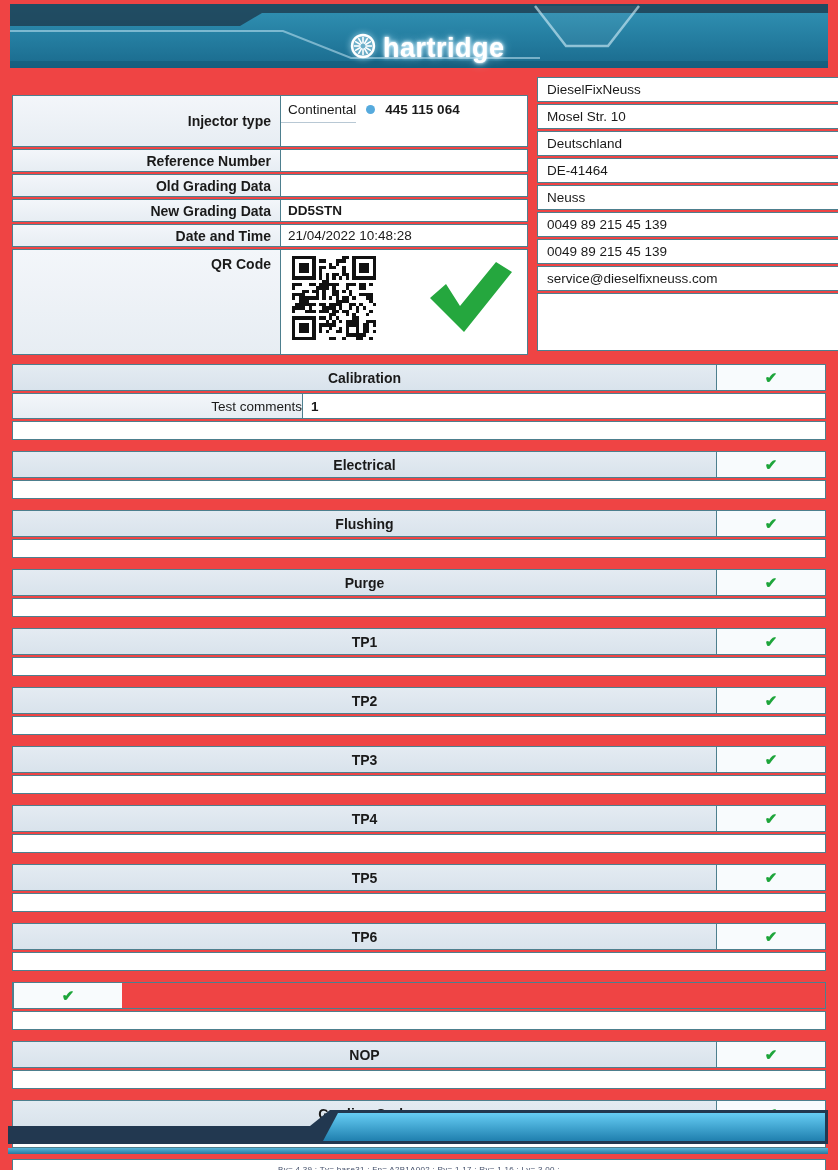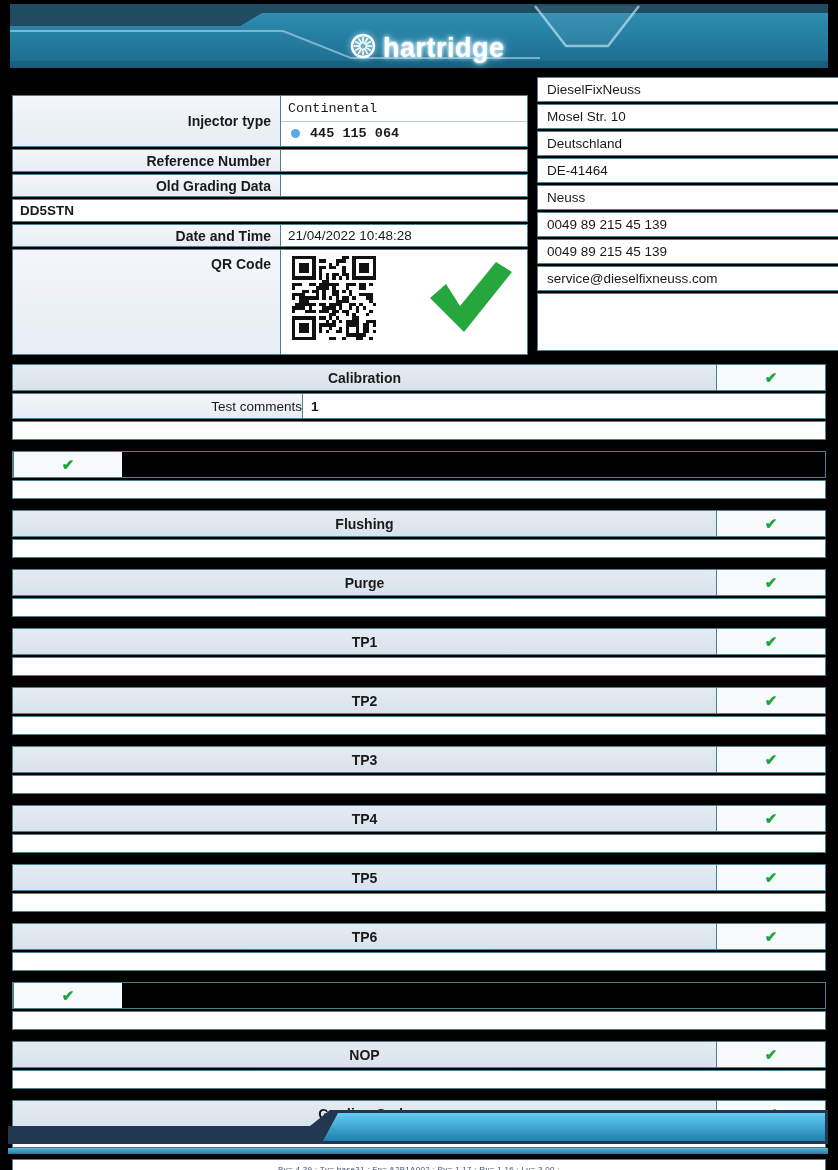--- a/index.html
+++ b/index.html
@@ -9,21 +9,21 @@
     --section-bg-bot:#d9e3ec;
     --label-bg-top:#f3f6fa;
     --label-bg-bot:#e7edf3;
     --check-green:#1ea53b;
     --bullet-blue:#56aadd;
     --ink:#1a1a1a;
   }
   html,body{margin:0;padding:0;background:#ffffff;}
   .page{
     position:relative;width:838px;height:1170px;margin:0 auto;
-    background:#000000;overflow:hidden;
+    background:#ef4444;overflow:hidden;
     font-family:"Liberation Sans", sans-serif;color:var(--ink);
   }
   
   .hdr-svg{position:absolute;top:0;left:0;}
   .logo{
     position:absolute;top:31px;left:348px;height:34px;
     display:flex;align-items:center;gap:5px;
   }
   .logo-text{
     color:#ffffff;font-size:27px;font-weight:bold;letter-spacing:.5px;
@@ -42,21 +42,21 @@
     background:linear-gradient(var(--label-bg-top),var(--label-bg-bot));
     display:flex;align-items:center;justify-content:flex-end;
     padding-right:9px;font-weight:bold;font-size:14px;
     border-right:1px solid var(--border);
   }
   .irow .val{
     flex:1;display:flex;align-items:center;padding-left:7px;font-size:13.5px;
     box-sizing:border-box;background:#fff;
   }
   .h-std{height:23px;}
-  .val-stack{flex:1;display:flex;flex-direction:column;font-family:Liberation Mono, monospace;}
+  .val-stack{flex:1;display:flex;flex-direction:row;}
   .val-line{height:26px;display:flex;align-items:center;padding-left:7px;font-size:13.5px;}
   .val-line.first{border-bottom:1px solid #b8c8d4;}
   .val-line.second{font-weight:bold;}
   .dot{
     width:9px;height:9px;border-radius:50%;background:var(--bullet-blue);
     display:inline-block;margin:0 10px 0 3px;
   }
   .qr-row{height:106px;}
   .qr-row .val{align-items:flex-start;padding-top:6px;}
   .qr-box{width:84px;height:84px;margin-left:4px;}
@@ -162,20 +162,21 @@
     </div>
     <div class="irow h-std">
       <div class="lbl">Reference Number</div>
       <div class="val"></div>
     </div>
     <div class="irow h-std">
       <div class="lbl">Old Grading Data</div>
       <div class="val"></div>
     </div>
     <div class="irow h-std">
+      <div class="lbl">New Grading Data</div>
       <div class="val" style="font-weight:bold;">DD5STN</div>
     </div>
     <div class="irow h-std">
       <div class="lbl">Date and Time</div>
       <div class="val">21/04/2022 10:48:28</div>
     </div>
     <div class="irow qr-row">
       <div class="lbl" style="align-items:flex-start;padding-top:6px;">QR Code</div>
       <div class="val">
         <svg class="qr-box" id="qr" viewBox="0 0 25 25" shape-rendering="crispEdges">
@@ -515,20 +516,21 @@
           </div>
         </div>
         <div class="trow-comments">
         <div class="c-lbl">Test comments</div>
         <div class="c-val">1</div>
       </div>
           <div class="trow-empty"></div>
       </div>
         <div class="tgroup">
         <div class="trow-head">
+          <div class="tname">Electrical</div>
           <div class="tcheck">
             <span class="pass-mark">✔</span>
           </div>
         </div>
         <div class="trow-empty"></div>
       </div>
         <div class="tgroup">
         <div class="trow-head">
           <div class="tname">Flushing</div>
           <div class="tcheck">

